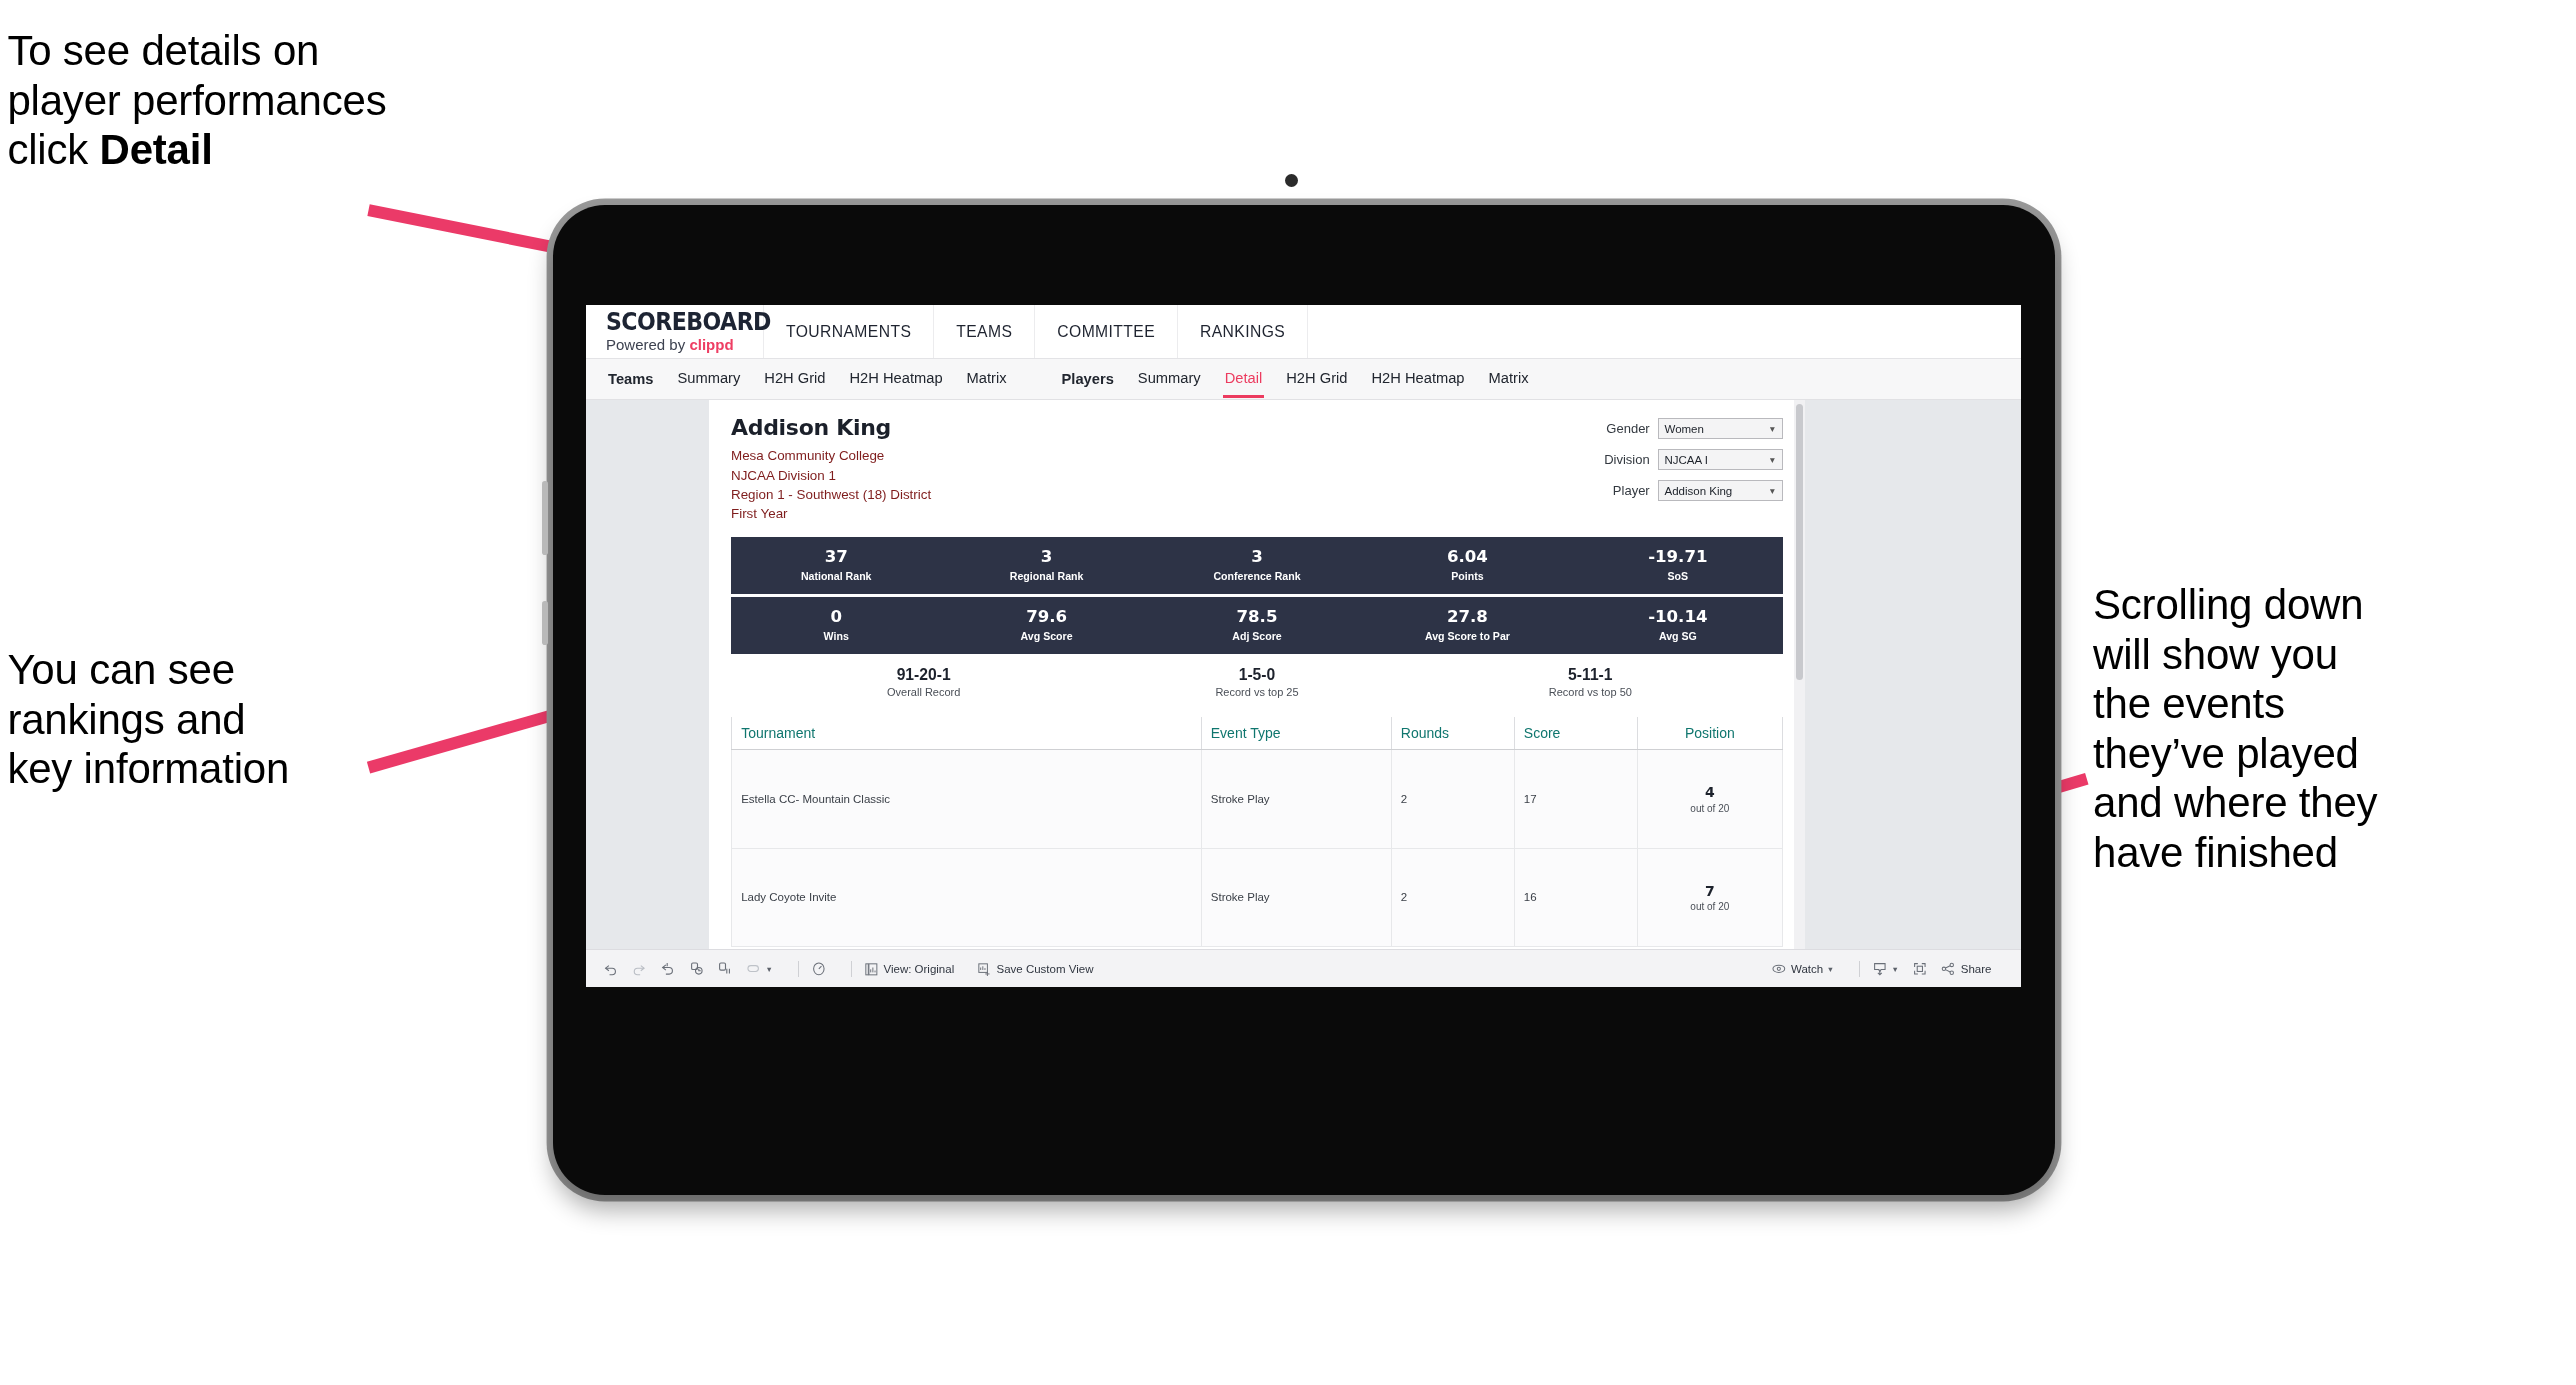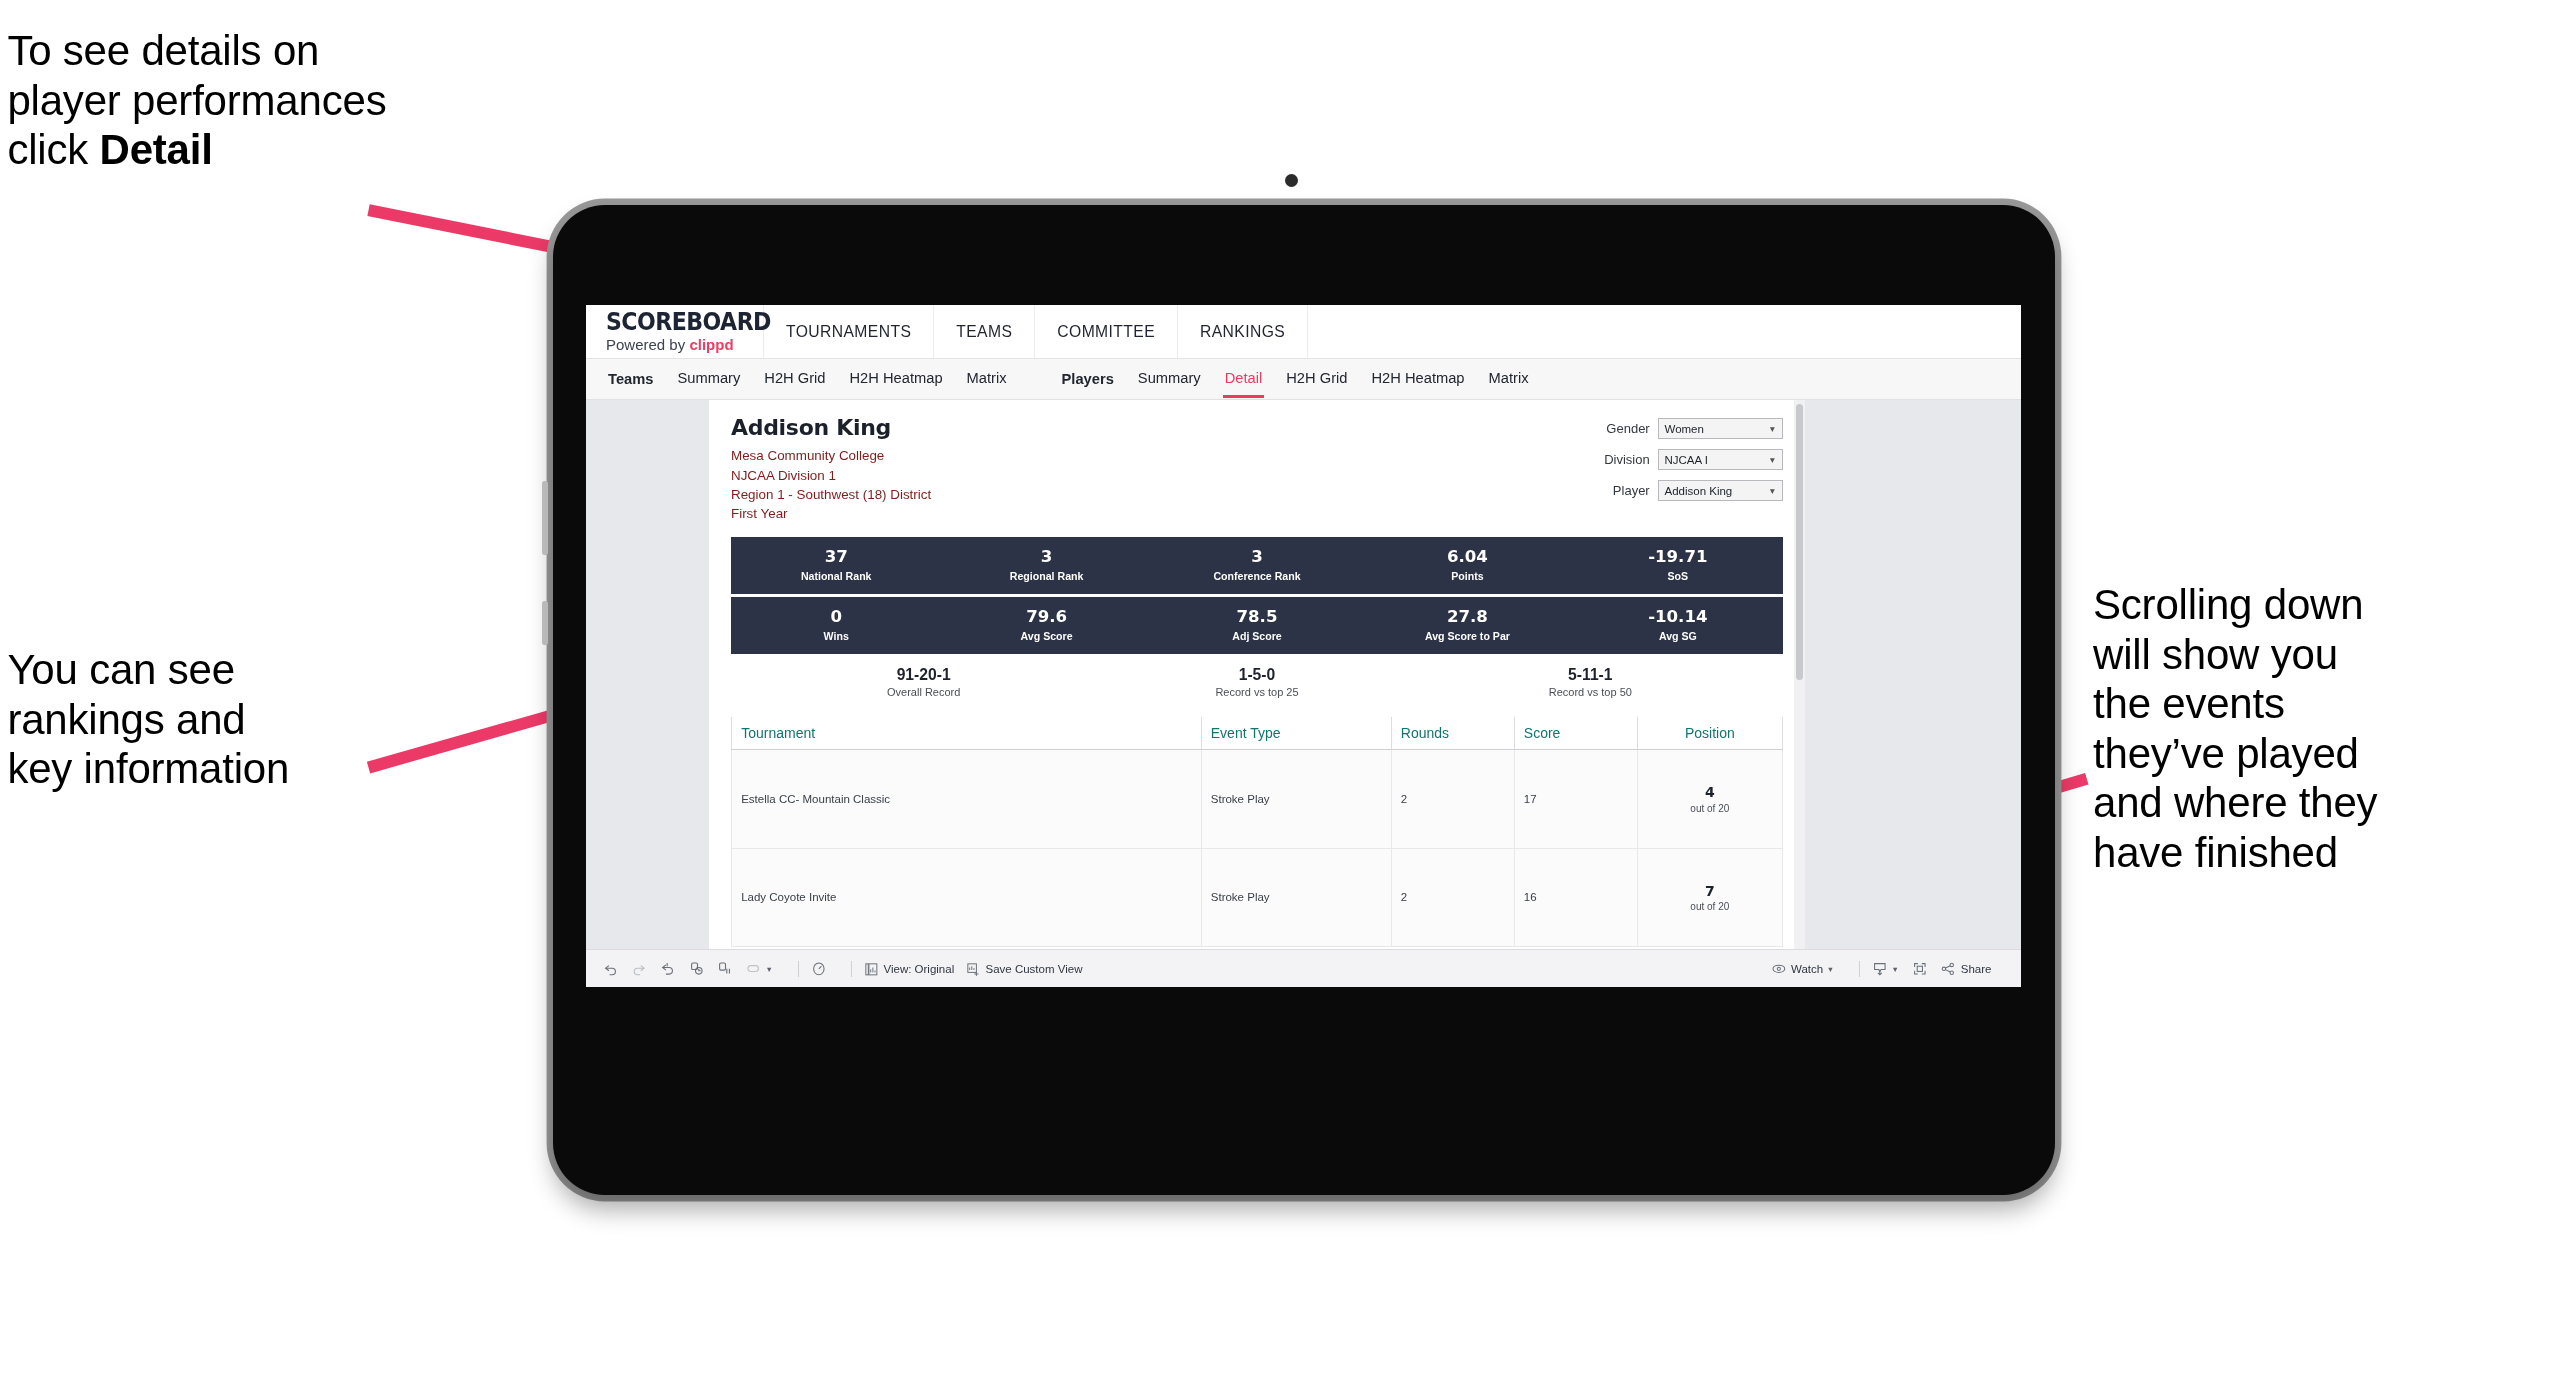--- a/index.html
+++ b/index.html
@@ -164,21 +164,21 @@
   }
   #vthumb{position:absolute;left:1.8px;top:3.7px;width:7.4px;height:276px;background:#c8c9cd;border-radius:3.7px;}
 
   
   #toolbar{
     height:39px;background:#f3f3f5;border-top:0.9px solid #dcdce0;
     display:flex;align-items:center;padding:0 16.6px;box-sizing:border-box;
     font-size:11.5px;color:#3c4149;
   }
   .tb-item{display:flex;align-items:center;margin-right:13px;color:#4a4f57;}
-  .tb-item.txt{margin-right:12px;}
+  .tb-item.txt{margin-right:23px;}
   .tb-item .lb{margin-left:4.6px;font-size:11.5px;color:#303640;}
   .tb-sep{width:0.9px;height:15.7px;background:#cfd0d4;margin:0 12px;}
   .tb-spacer{flex:1;}
   .ico{display:inline-flex;align-items:center;justify-content:center;}
   .caret{font-size:7.4px;color:#5c616a;margin-left:3.7px;}
 </style>
 </head>
 <body>
 
 <svg class="arrow-svg" viewBox="0 0 2796 1504">

